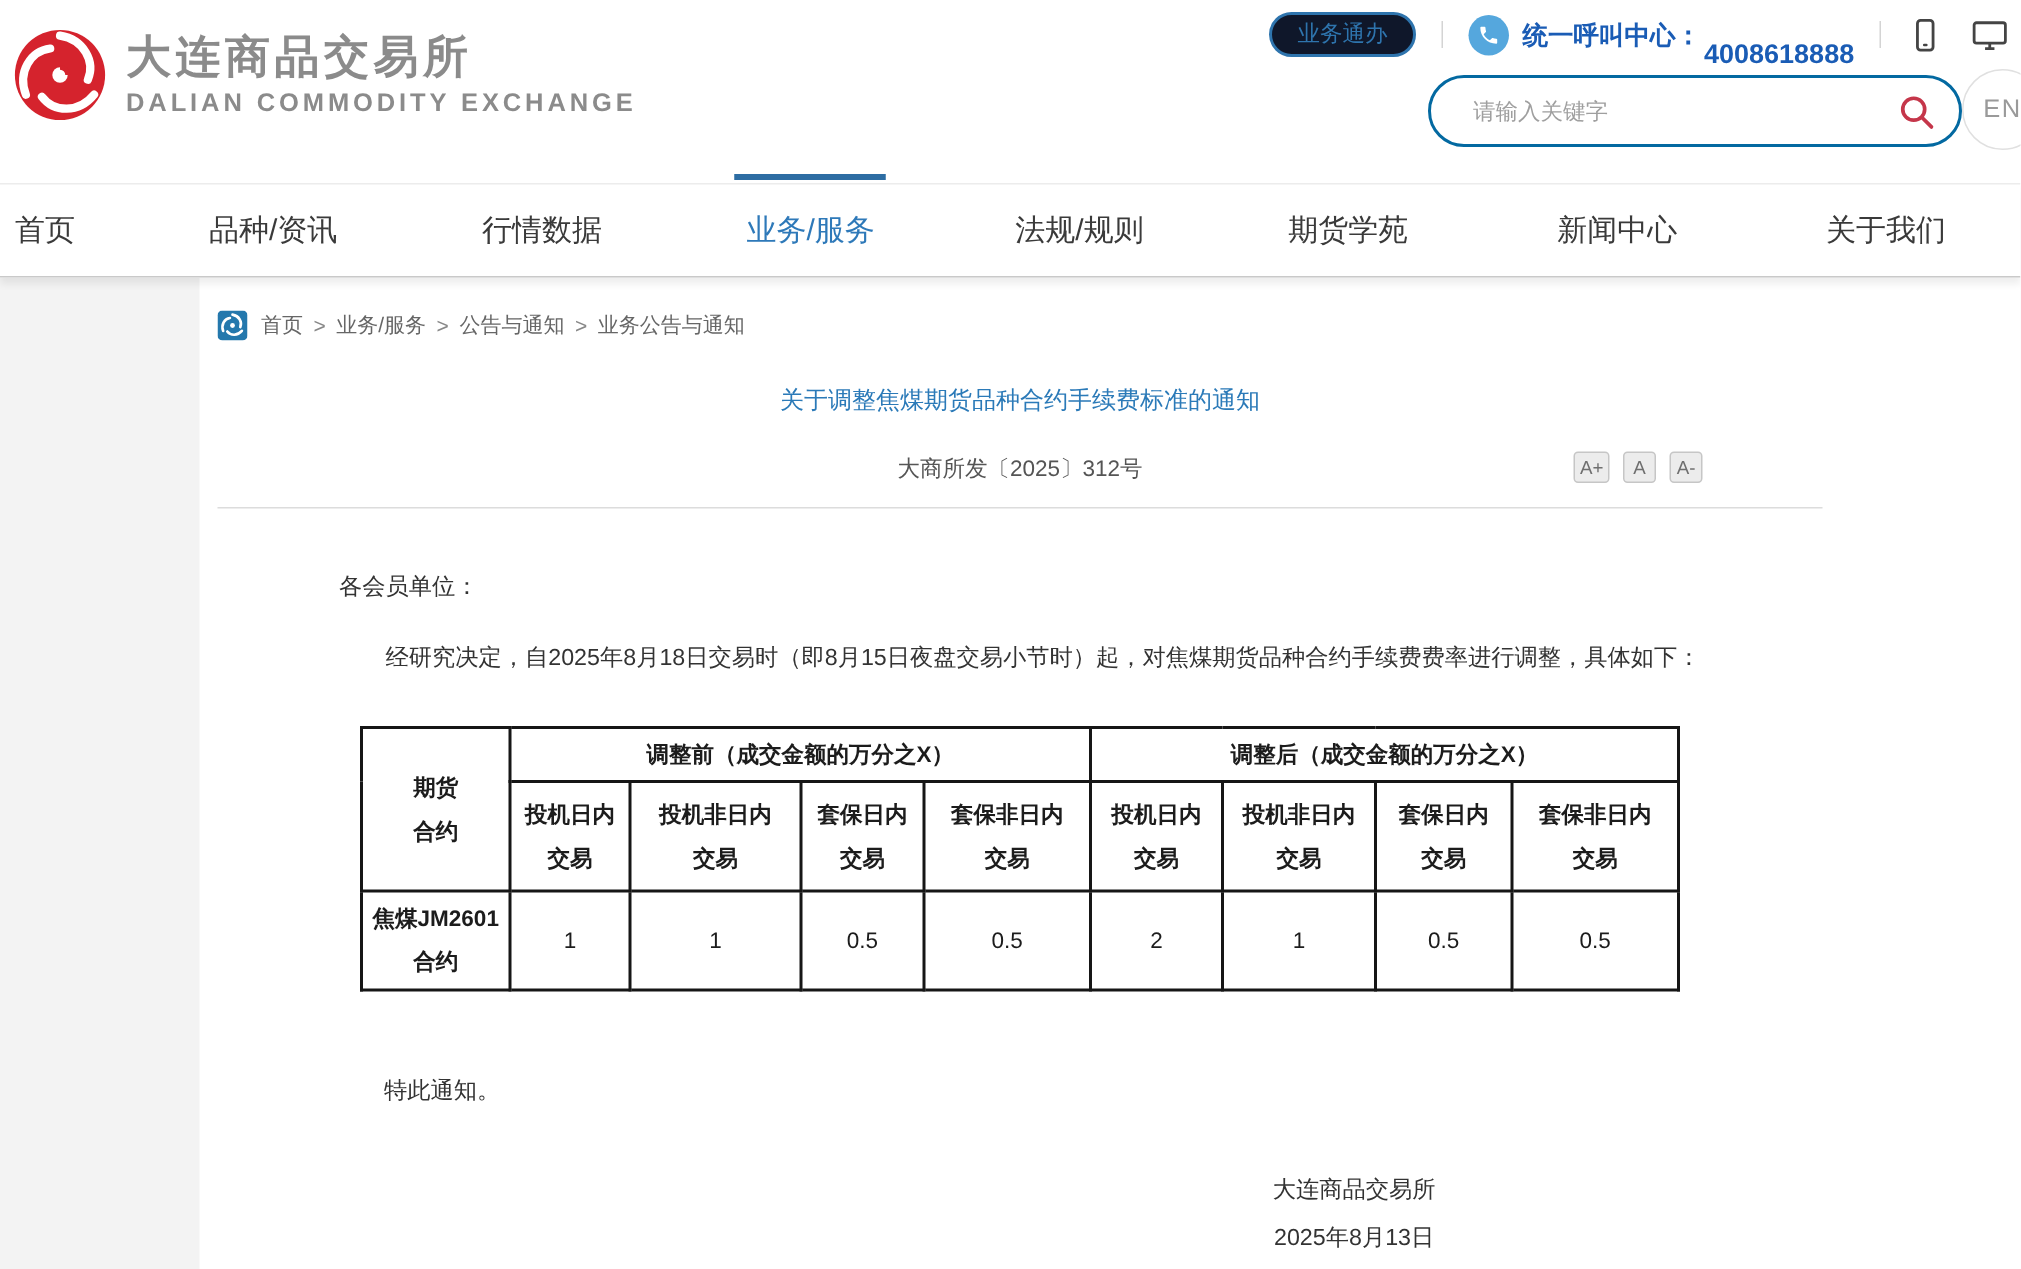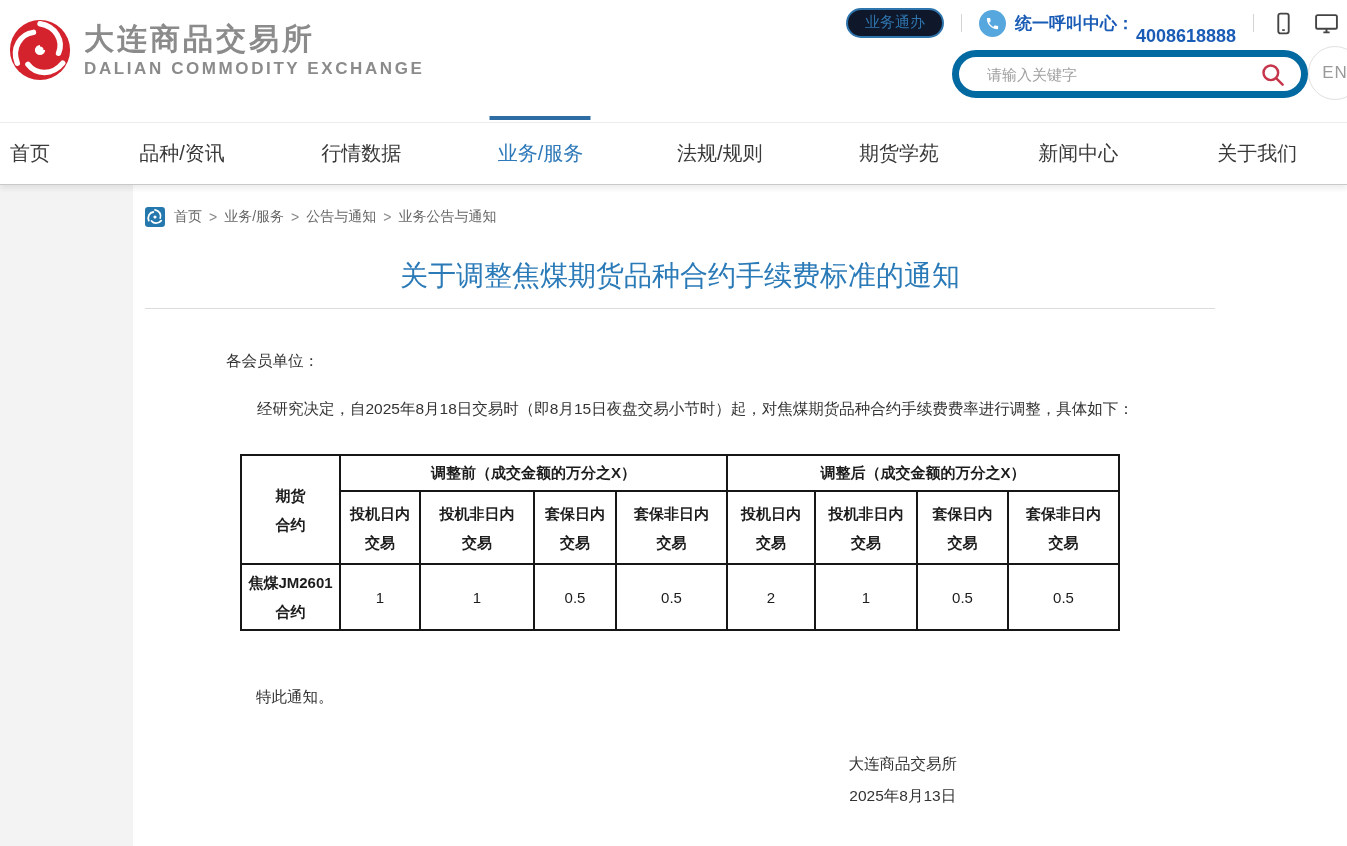--- a/index.html
+++ b/index.html
@@ -21,21 +21,21 @@
   .topbar { position:absolute; top:8px; left:846px; height:30px; display:flex; align-items:center; white-space:nowrap; }
   .pill-btn { border:2px solid #2e74ad; color:#2e74ad; border-radius:16px; padding:3px 17px 4px; font-size:15px; cursor:pointer; background:#0f172a; }
   .vsep { width:1px; height:18px; background:#d4d4d4; margin:0 17px; }
   .call-icon { width:27px; height:27px; border-radius:50%; background:#55a7dd; display:flex; align-items:center; justify-content:center; flex:0 0 auto; }
   .call-text { color:#1a5cb5; font-weight:bold; font-size:17px; margin-left:9px; }
   .call-number { color:#1a5cb5; font-weight:bold; font-size:18px; margin-left:2px;margin-top:26px; }
   .device-icon { width:25px; height:25px; flex:0 0 auto; }
   .device-icon + .device-icon { margin-left:18px; }
 
   .search-row { position:absolute; top:50px; left:952px; height:48px; }
-  .search-box { width:356px; height:48px; border:7px solid #0369a1; border-radius:24px; display:flex; align-items:center; background:#fff; }
+  .search-box { width:356px; height:48px; border:2px solid #0369a1; border-radius:24px; display:flex; align-items:center; background:#fff; }
   .search-input { border:none; outline:none; flex:1; margin-left:26px; font-size:15px; color:#333; background:transparent; }
   .search-input::placeholder { color:#9f9f9f; }
   .search-btn { width:46px; height:46px; border:none; background:transparent; cursor:pointer; display:flex; align-items:center; justify-content:center; margin-right:6px; padding:0; }
   .en-btn { position:absolute; left:1308px; top:46px; width:54px; height:54px; border-radius:50%;
     border:1px solid #e0e0e0; background:#fff; color:#9a9a9a; font-size:17px; letter-spacing:1px;
     display:flex; align-items:center; justify-content:center; cursor:pointer; }
 
   
   .nav { height:63px; background:#fff; border-top:1px solid #ececec; border-bottom:1px solid #c9c9c9;
     box-shadow:0 4px 5px rgba(0,0,0,0.07); position:relative; }
@@ -50,21 +50,21 @@
   
   .page { background:#f3f3f3; height:661px; }
   .wrapper { margin-left:133px; background:#fff; height:100%; }
   .content { width:1082px; padding-left:12px; padding-top:22px; }
 
   .breadcrumb { display:flex; align-items:center; font-size:14px; color:#666; }
   .crumb-icon { width:20px; height:20px; margin-right:9px; flex:0 0 auto; }
   .crumb-link { cursor:pointer; }
   .crumb-sep { margin:0 7px; color:#888; }
 
-  .title { text-align:center; color:#2b7ab8; font-size:28px; margin-top:30px; font-weight:400; }
+  .title { text-align:center; color:#2b7ab8; font-size:16px; margin-top:30px; font-weight:400; }
   .docline { position:relative; margin-top:25px; text-align:center; color:#555; font-size:15px; height:22px; }
   .font-btns { position:absolute; right:80px; top:-2px; display:flex; gap:9px; }
   .fbtn { min-width:22px; height:21px; background:#ececec; border:1px solid #c6c6c6; border-radius:3px;
     font-size:12.5px; color:#6f6f6f; display:flex; align-items:center; justify-content:center; padding:0 3px; cursor:pointer; }
   .divider { border-bottom:1px solid #dcdcdc; margin-top:13px; width:1070px; }
 
   .body-text { margin:42px 68px 0 81px; font-size:15.5px; color:#333; }
   .paragraph { margin-top:21px; line-height:31px; text-indent:2em; }
 
   .fee-table { border-collapse:collapse; margin:30px auto 0; table-layout:fixed; }
@@ -166,20 +166,28 @@
         <span class="crumb-sep">&gt;</span>
         <span class="crumb-link">业务/服务</span>
         <span class="crumb-sep">&gt;</span>
         <span class="crumb-link">公告与通知</span>
         <span class="crumb-sep">&gt;</span>
         <span>业务公告与通知</span>
       </div>
 
       <div class="title">关于调整焦煤期货品种合约手续费标准的通知</div>
 
+      <div class="docline">
+        <span>大商所发〔2025〕312号</span>
+        <span class="font-btns">
+          <button class="fbtn">A+</button>
+          <button class="fbtn">A</button>
+          <button class="fbtn">A-</button>
+        </span>
+      </div>
 
       <div class="divider"></div>
 
       <div class="body-text">
         <div class="salutation">各会员单位：</div>
         <div class="paragraph">经研究决定，自2025年8月18日交易时（即8月15日夜盘交易小节时）起，对焦煤期货品种合约手续费费率进行调整，具体如下：</div>
       </div>
 
       <table class="fee-table">
         <colgroup>

